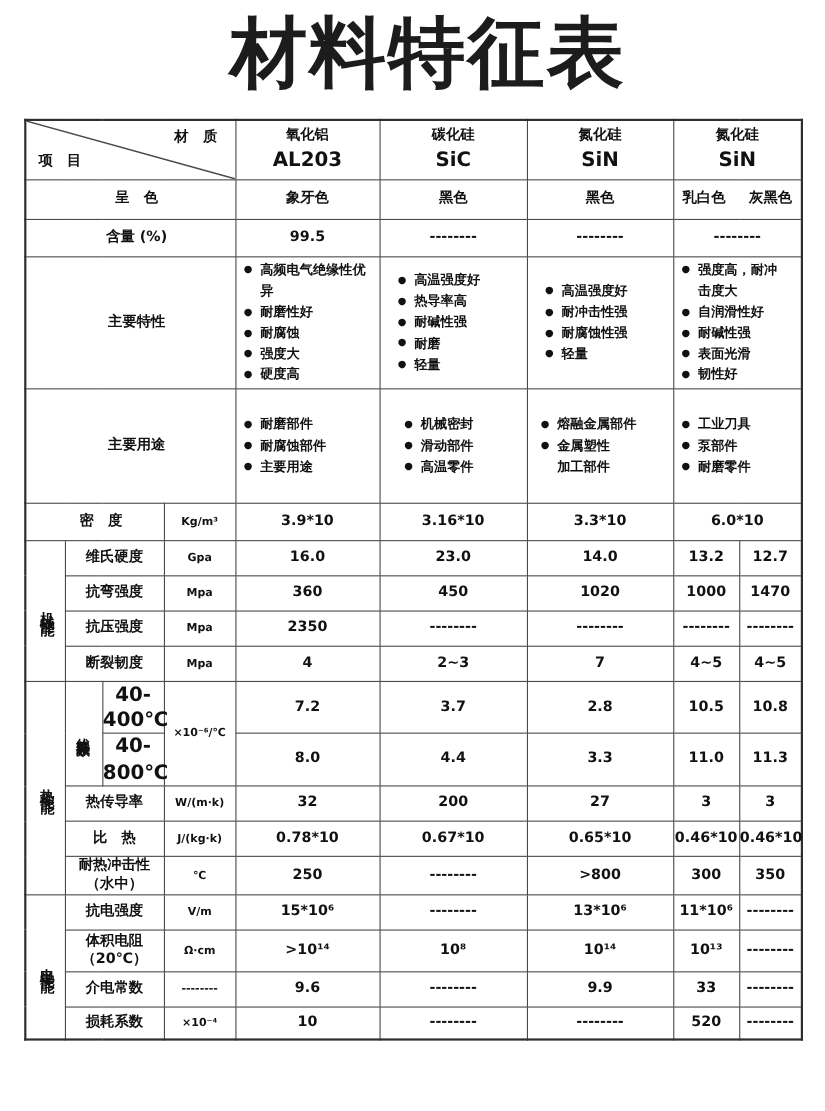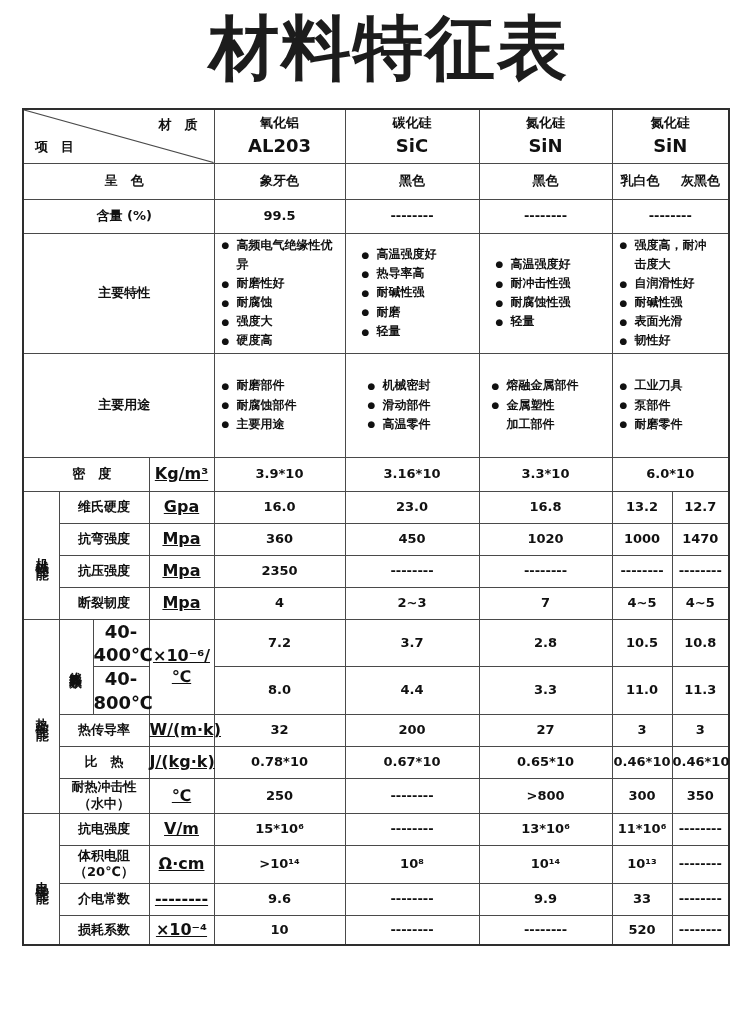--- a/index.html
+++ b/index.html
@@ -23,21 +23,21 @@
   table.spec{
     border-collapse:collapse;table-layout:fixed;
     margin:18px 0 0 22px;width:706px;
     border:2px solid #2e2e2e;
   }
   td{
     border:1px solid #4a4a4a;text-align:center;vertical-align:middle;
     font-size:13px;font-weight:700;padding:0;line-height:1.3;
   }
   td.tl{text-align:center;padding-left:11px;}
-  td.unit{font-size:16px;text-decoration:underline;}
+  td.unit{font-size:10px;}
   .pre{white-space:pre-line;}
   .formula{font-size:18px;margin-top:2px;}
   
   td.corner{position:relative;padding:0;}
   .corner svg{position:absolute;left:0;top:0;width:100%;height:100%;}
   .corner .tr-lab{position:absolute;top:7px;right:16px;font-size:13px;}
   .corner .bl-lab{position:absolute;bottom:7px;left:11px;font-size:13px;}
   
   ul.blist{list-style:none;margin:0;padding:2px 2px 2px 7px;text-align:left;}
   ul.blist li{
@@ -209,21 +209,21 @@
     <td>3.3*10</td>
     <td colspan="2">6.0*10</td>
   </tr>
 
   <tr style="height:32px">
     <td rowspan="4"><span class="vlabel">机械性能</span></td>
     <td colspan="2">维氏硬度</td>
     <td class="unit">Gpa</td>
     <td>16.0</td>
     <td>23.0</td>
-    <td>16.8</td>
+    <td>14.0</td>
     <td>13.2</td>
     <td>12.7</td>
   </tr>
   <tr style="height:32px">
     <td colspan="2">抗弯强度</td>
     <td class="unit">Mpa</td>
     <td>360</td>
     <td>450</td>
     <td>1020</td>
     <td>1000</td>

